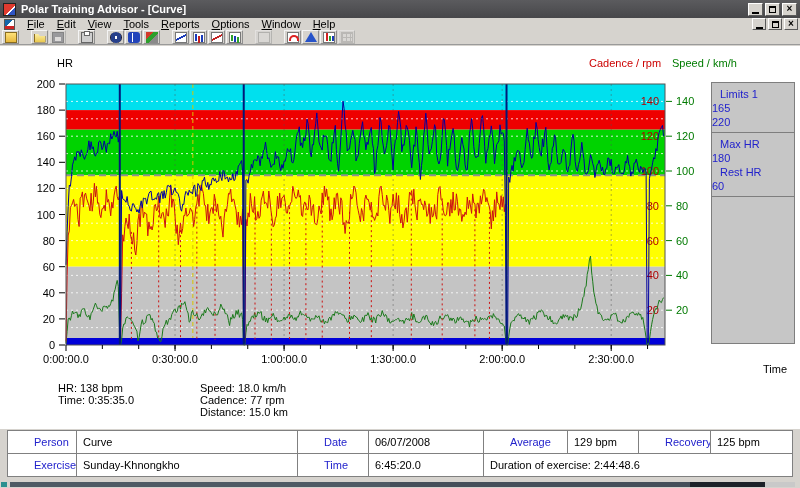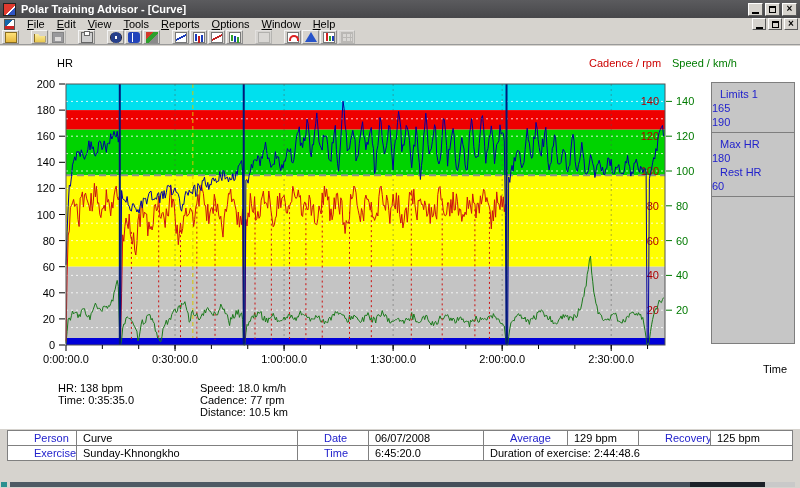--- a/index.html
+++ b/index.html
@@ -66,21 +66,21 @@
 
   #legendbox{position:absolute;left:711px;top:36px;width:84px;height:262px;background:#c6c6c6;border:1px solid #7e7e7e;color:#2222cc;line-height:14px}
   .lg-sec{padding:4px 0 3px 0}
   .lg-sec + .lg-sec,.lg-rest{border-top:1px solid #7e7e7e}
   .lg-label{padding-left:8px}
   .lg-val{}
   .lg-rest{flex:1}
 
   
   #infotable{position:absolute;left:7px;top:430px;width:785px;border-collapse:collapse;table-layout:fixed;background:#fff;font-size:11px}
-  #infotable td{border:1px solid #808080;height:15px;padding:0 0 0 6px;white-space:nowrap;overflow:hidden;vertical-align:middle}
+  #infotable td{border:1px solid #808080;height:23px;padding:0 0 0 6px;white-space:nowrap;overflow:hidden;vertical-align:middle}
   #infotable td.lbl{color:#2222cc;padding-left:26px}
   #infotable td.note-span{border-right:1px solid #808080}
 
   
   #bottomstrip{position:absolute;left:0;top:479px;width:800px;height:9px;background:#d6d3ce}
   #bottomstrip .chip{position:absolute;left:1px;top:3px;width:6px;height:5px;background:#2a9090}
   #bottomstrip .bar1{position:absolute;left:10px;top:3px;width:380px;height:5px;background:#4e5a64}
   #bottomstrip .bar2{position:absolute;left:390px;top:3px;width:300px;height:5px;background:#454f5a}
   #bottomstrip .bar3{position:absolute;left:690px;top:3px;width:75px;height:5px;background:#1c2128}
   #bottomstrip .bar4{position:absolute;left:765px;top:3px;width:30px;height:5px;background:#c9c9c9}
@@ -311,28 +311,28 @@
 
     <div id="time-hdr">Time</div>
 
     <div class="readout" id="readout1">
       <div>HR: 138 bpm</div>
       <div>Time: 0:35:35.0</div>
     </div>
     <div class="readout" id="readout2">
       <div>Speed: 18.0 km/h</div>
       <div>Cadence: 77 rpm</div>
-      <div>Distance: 10.5 km</div>
+      <div>Distance: 15.0 km</div>
     </div>
 
     <div id="legendbox">
       <div class="lg-sec">
         <div class="lg-label">Limits 1</div>
         <div class="lg-val">165</div>
-        <div class="lg-val">190</div>
+        <div class="lg-val">220</div>
       </div>
       <div class="lg-sec">
         <div class="lg-label">Max HR</div>
         <div class="lg-val">180</div>
         <div class="lg-label">Rest HR</div>
         <div class="lg-val">60</div>
       </div>
       <div class="lg-rest" style="height:158px"></div>
     </div>
   </div>

